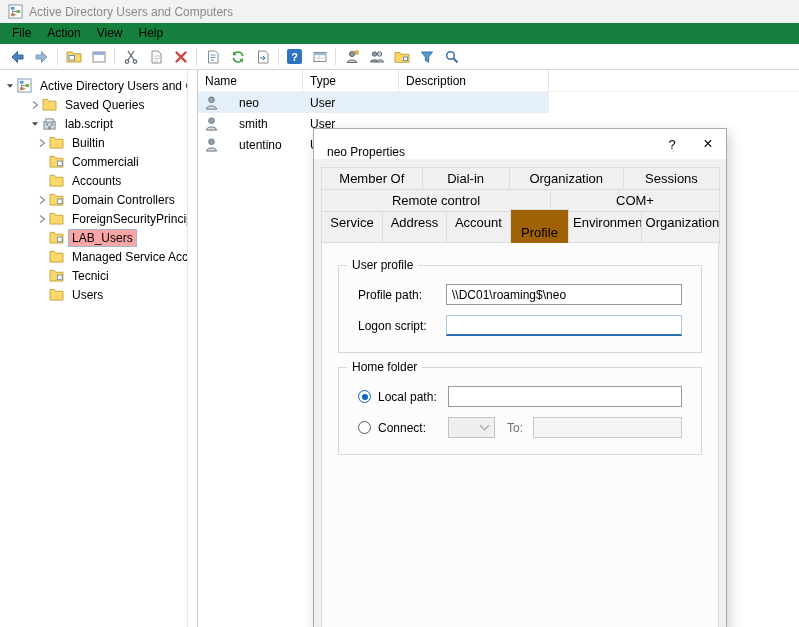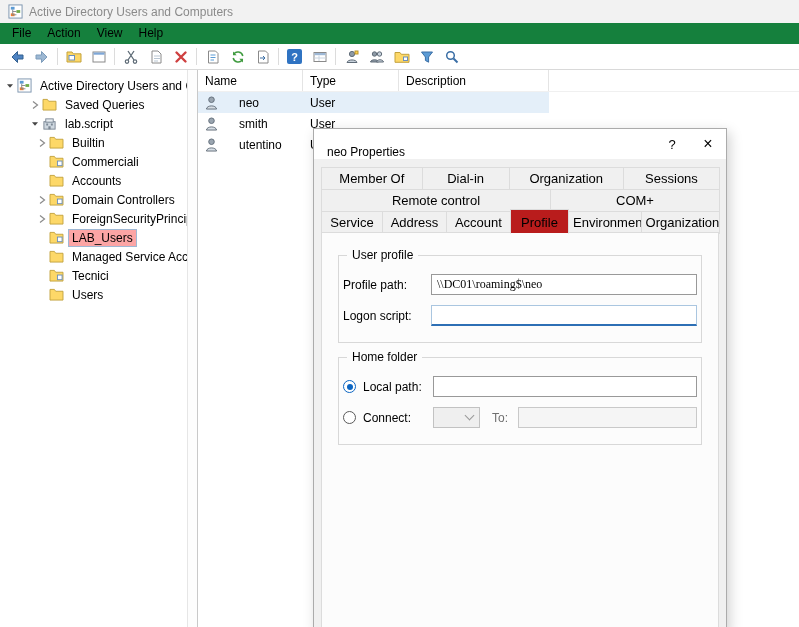--- a/index.html
+++ b/index.html
@@ -37,29 +37,29 @@
 
   
   .dialog{position:absolute;left:313px;top:128px;width:414px;height:505px;background:#f0f0f0;border:1px solid #ababab;box-shadow:3px 4px 12px rgba(0,0,0,.18);display:flex;flex-direction:column;z-index:10}
   .dtitle{height:30px;background:#fff;display:flex;align-items:flex-end;padding-left:13px;flex:0 0 30px}
   .dctrl{margin-left:auto;display:flex;height:100%}
   .dbtn{width:36px;height:100%;display:flex;align-items:center;justify-content:center;font-size:13px;cursor:default}
   .dbtn.close{font-size:16px}
   .tabs{padding:8px 7px 0;flex:0 0 auto}
   .trow{display:flex}
   .tab{background:#f0f0f0;border:1px solid #dcdcdc;margin-right:-1px;margin-bottom:-1px;padding:3px 4px;font-size:13px;text-align:center;white-space:nowrap;overflow:hidden;cursor:default}
-  .tab.active{background:#b91c1c;position:relative;z-index:4;border-bottom:1px solid #fcfcfc;margin-top:-2px;padding-top:5px}
+  .tab.active{background:#a16207;position:relative;z-index:4;border-bottom:1px solid #fcfcfc;margin-top:-2px;padding-top:15px}
   .panel{flex:1;margin:0 7px;border:1px solid #dcdcdc;background:#fcfcfc;position:relative;z-index:1;margin-top:-1px;padding:8px 10px}
-  .gbox{border:1px solid #d8d8d8;margin:14px 6px 0;padding:18px 4px 14px;position:relative}
+  .gbox{border:1px solid #d8d8d8;margin:14px 6px 0;padding:18px 19px 14px;position:relative}
   .glegend{position:absolute;top:-8px;left:8px;background:#fcfcfc;padding:0 5px;font-size:12px}
   .frow{display:flex;align-items:center;margin-bottom:10px}
   .frow:last-child{margin-bottom:2px}
   .flabel{width:88px;flex:0 0 88px}
   .rlabel{width:70px;flex:0 0 70px}
-  .tinput{flex:1;height:21px;border:1px solid #999;background:#fff;padding:0 5px;font-size:12px;font-family:Liberation Serif, serif;min-width:0}
+  .tinput{flex:1;height:21px;border:1px solid #999;background:#fff;padding:0 5px;font-size:12px;font-family:Liberation Sans, sans-serif;min-width:0}
   .tinput.focused{border:1px solid #aac6e0;border-bottom:2px solid #2d6fb5;outline:none}
   .tinput.disabled{border-color:#c9c9c9;background:#f5f5f5}
   .radio{width:13px;height:13px;border-radius:50%;border:1px solid #5a5a5a;margin-right:7px;flex:0 0 13px;position:relative;background:#fff}
   .radio.checked{border-color:#0b65c2}
   .radio.checked::after{content:"";position:absolute;left:2.5px;top:2.5px;right:2.5px;bottom:2.5px;background:#0b65c2;border-radius:50%}
   .combo{width:47px;height:21px;border:1px solid #c2c2c2;background:#efefef;display:flex;align-items:center;justify-content:flex-end;padding-right:6px;flex:0 0 47px}
   .caret{width:7px;height:7px;border-right:1.4px solid #9a9a9a;border-bottom:1.4px solid #9a9a9a;transform:rotate(45deg);margin-top:-4px}
   .tolabel{margin:0 10px 0 12px;color:#6f6f6f}
 </style>
 </head>

